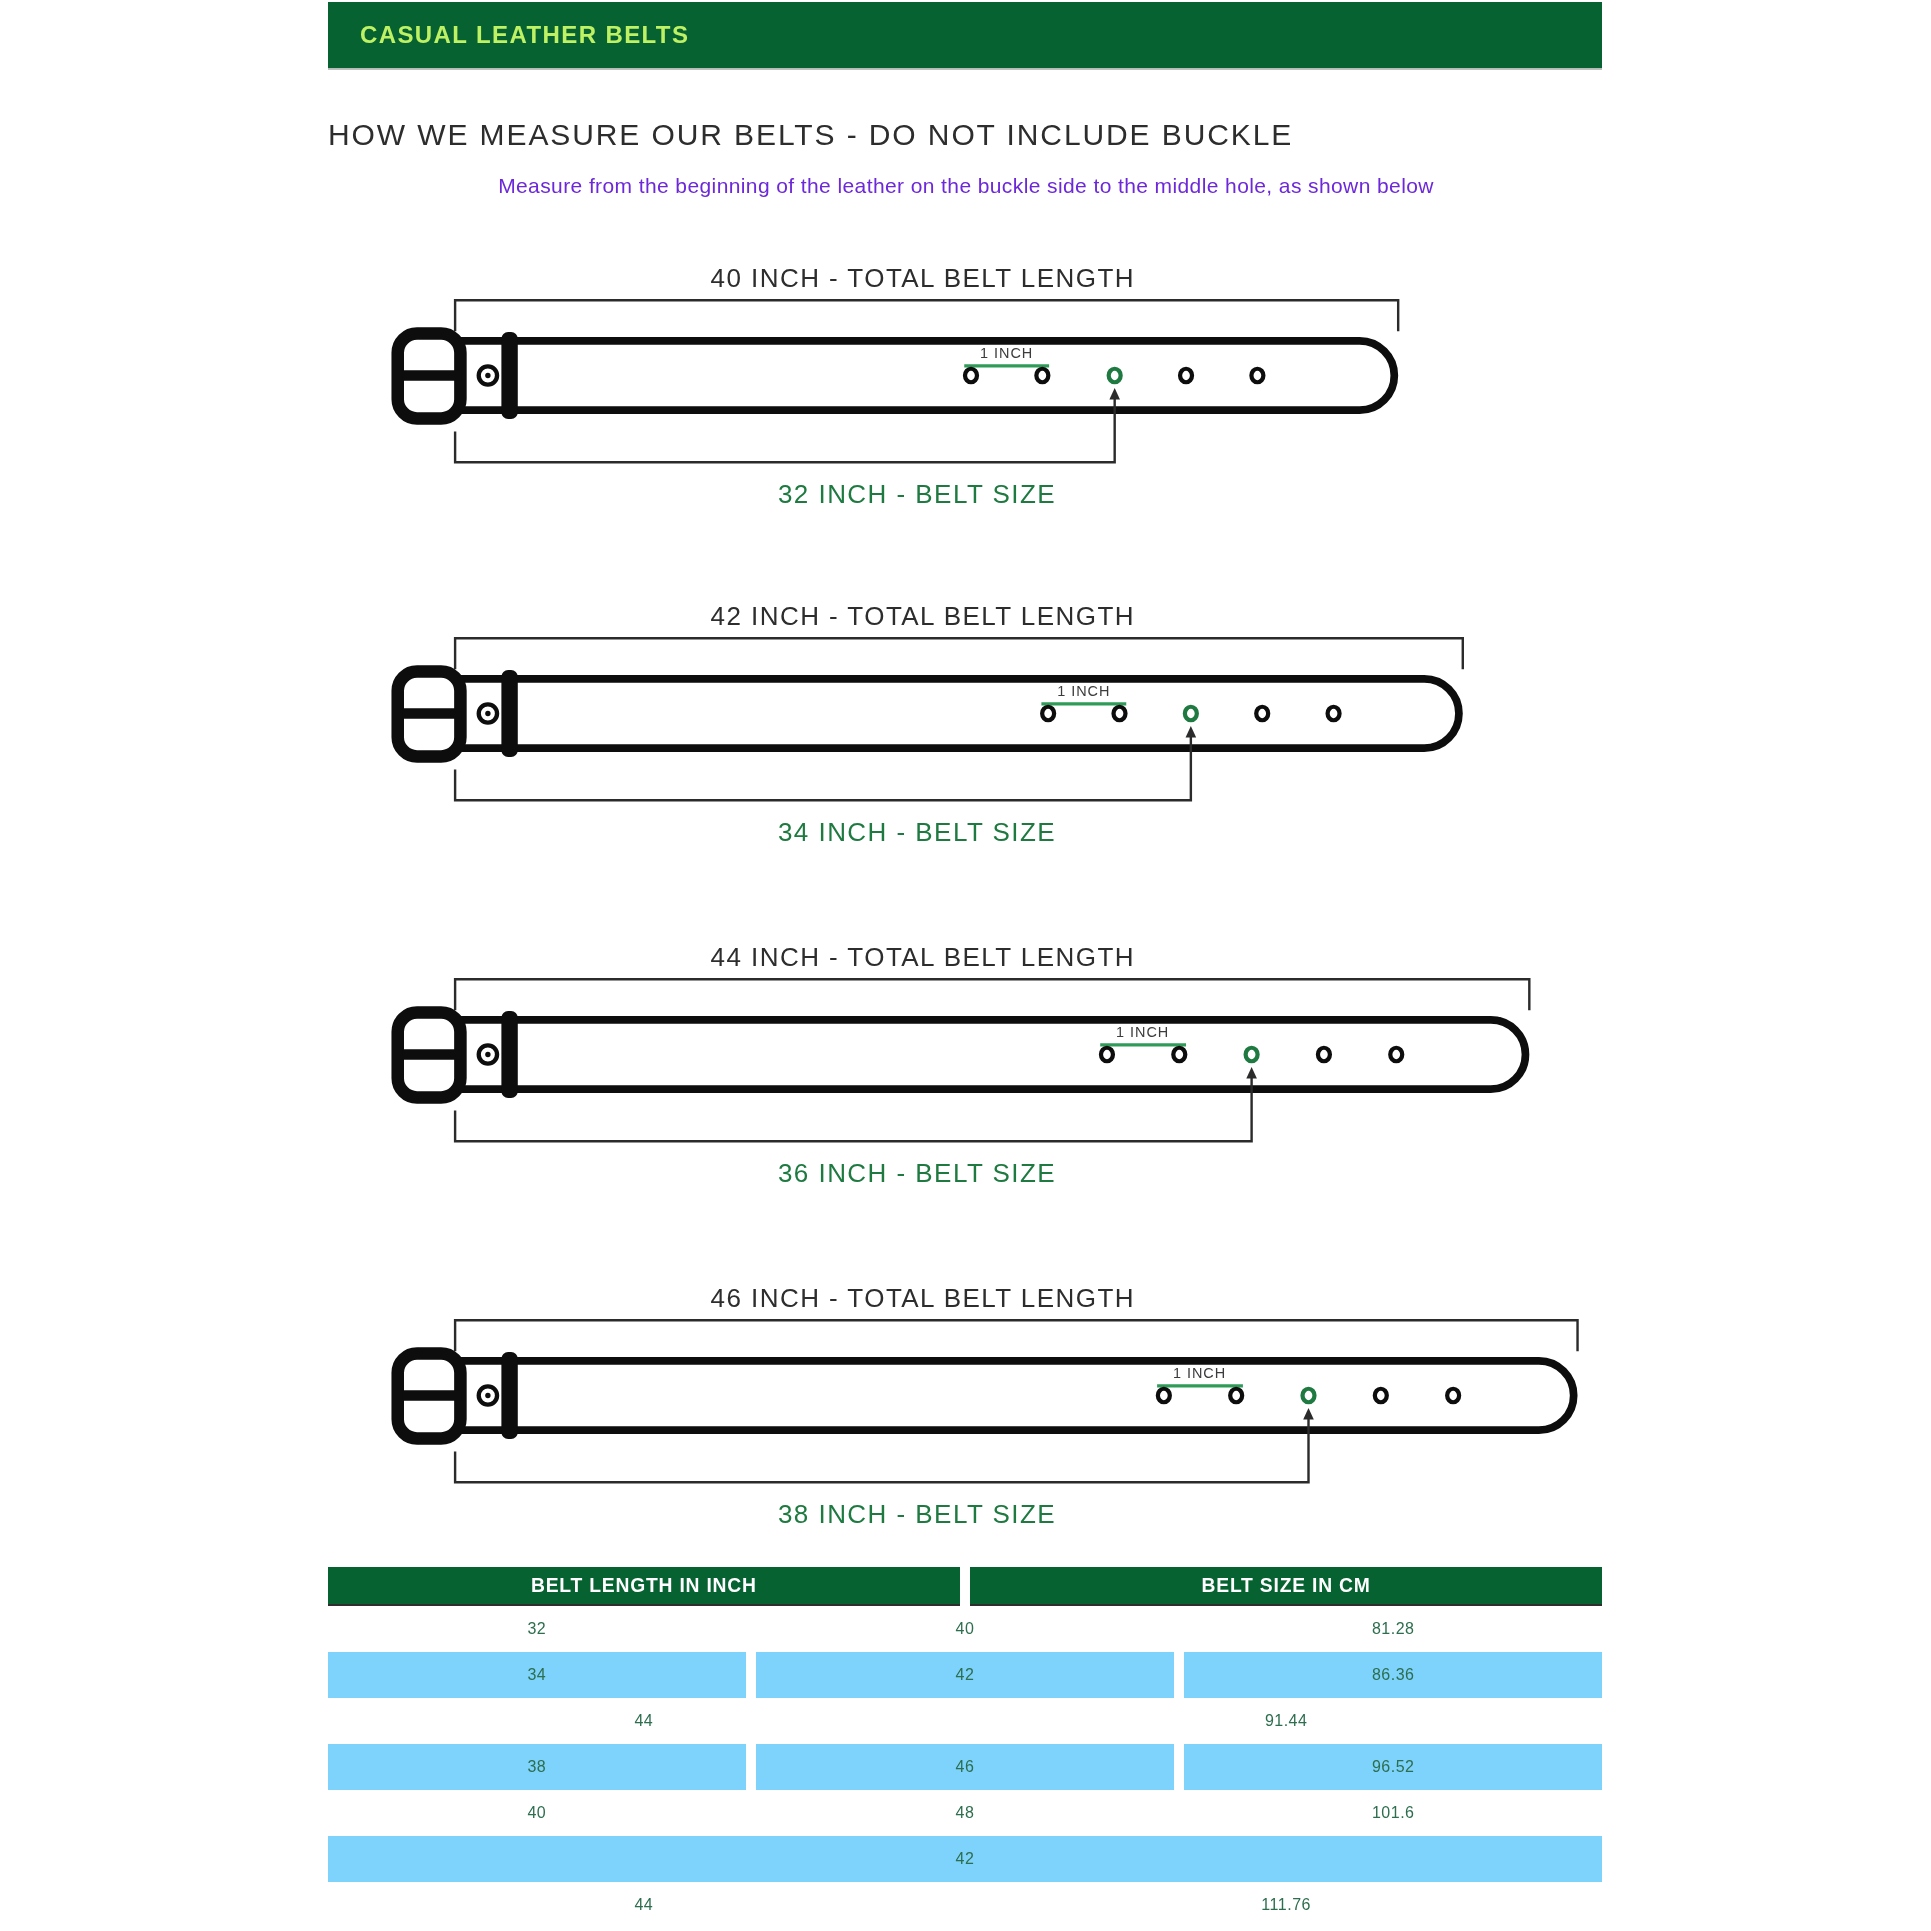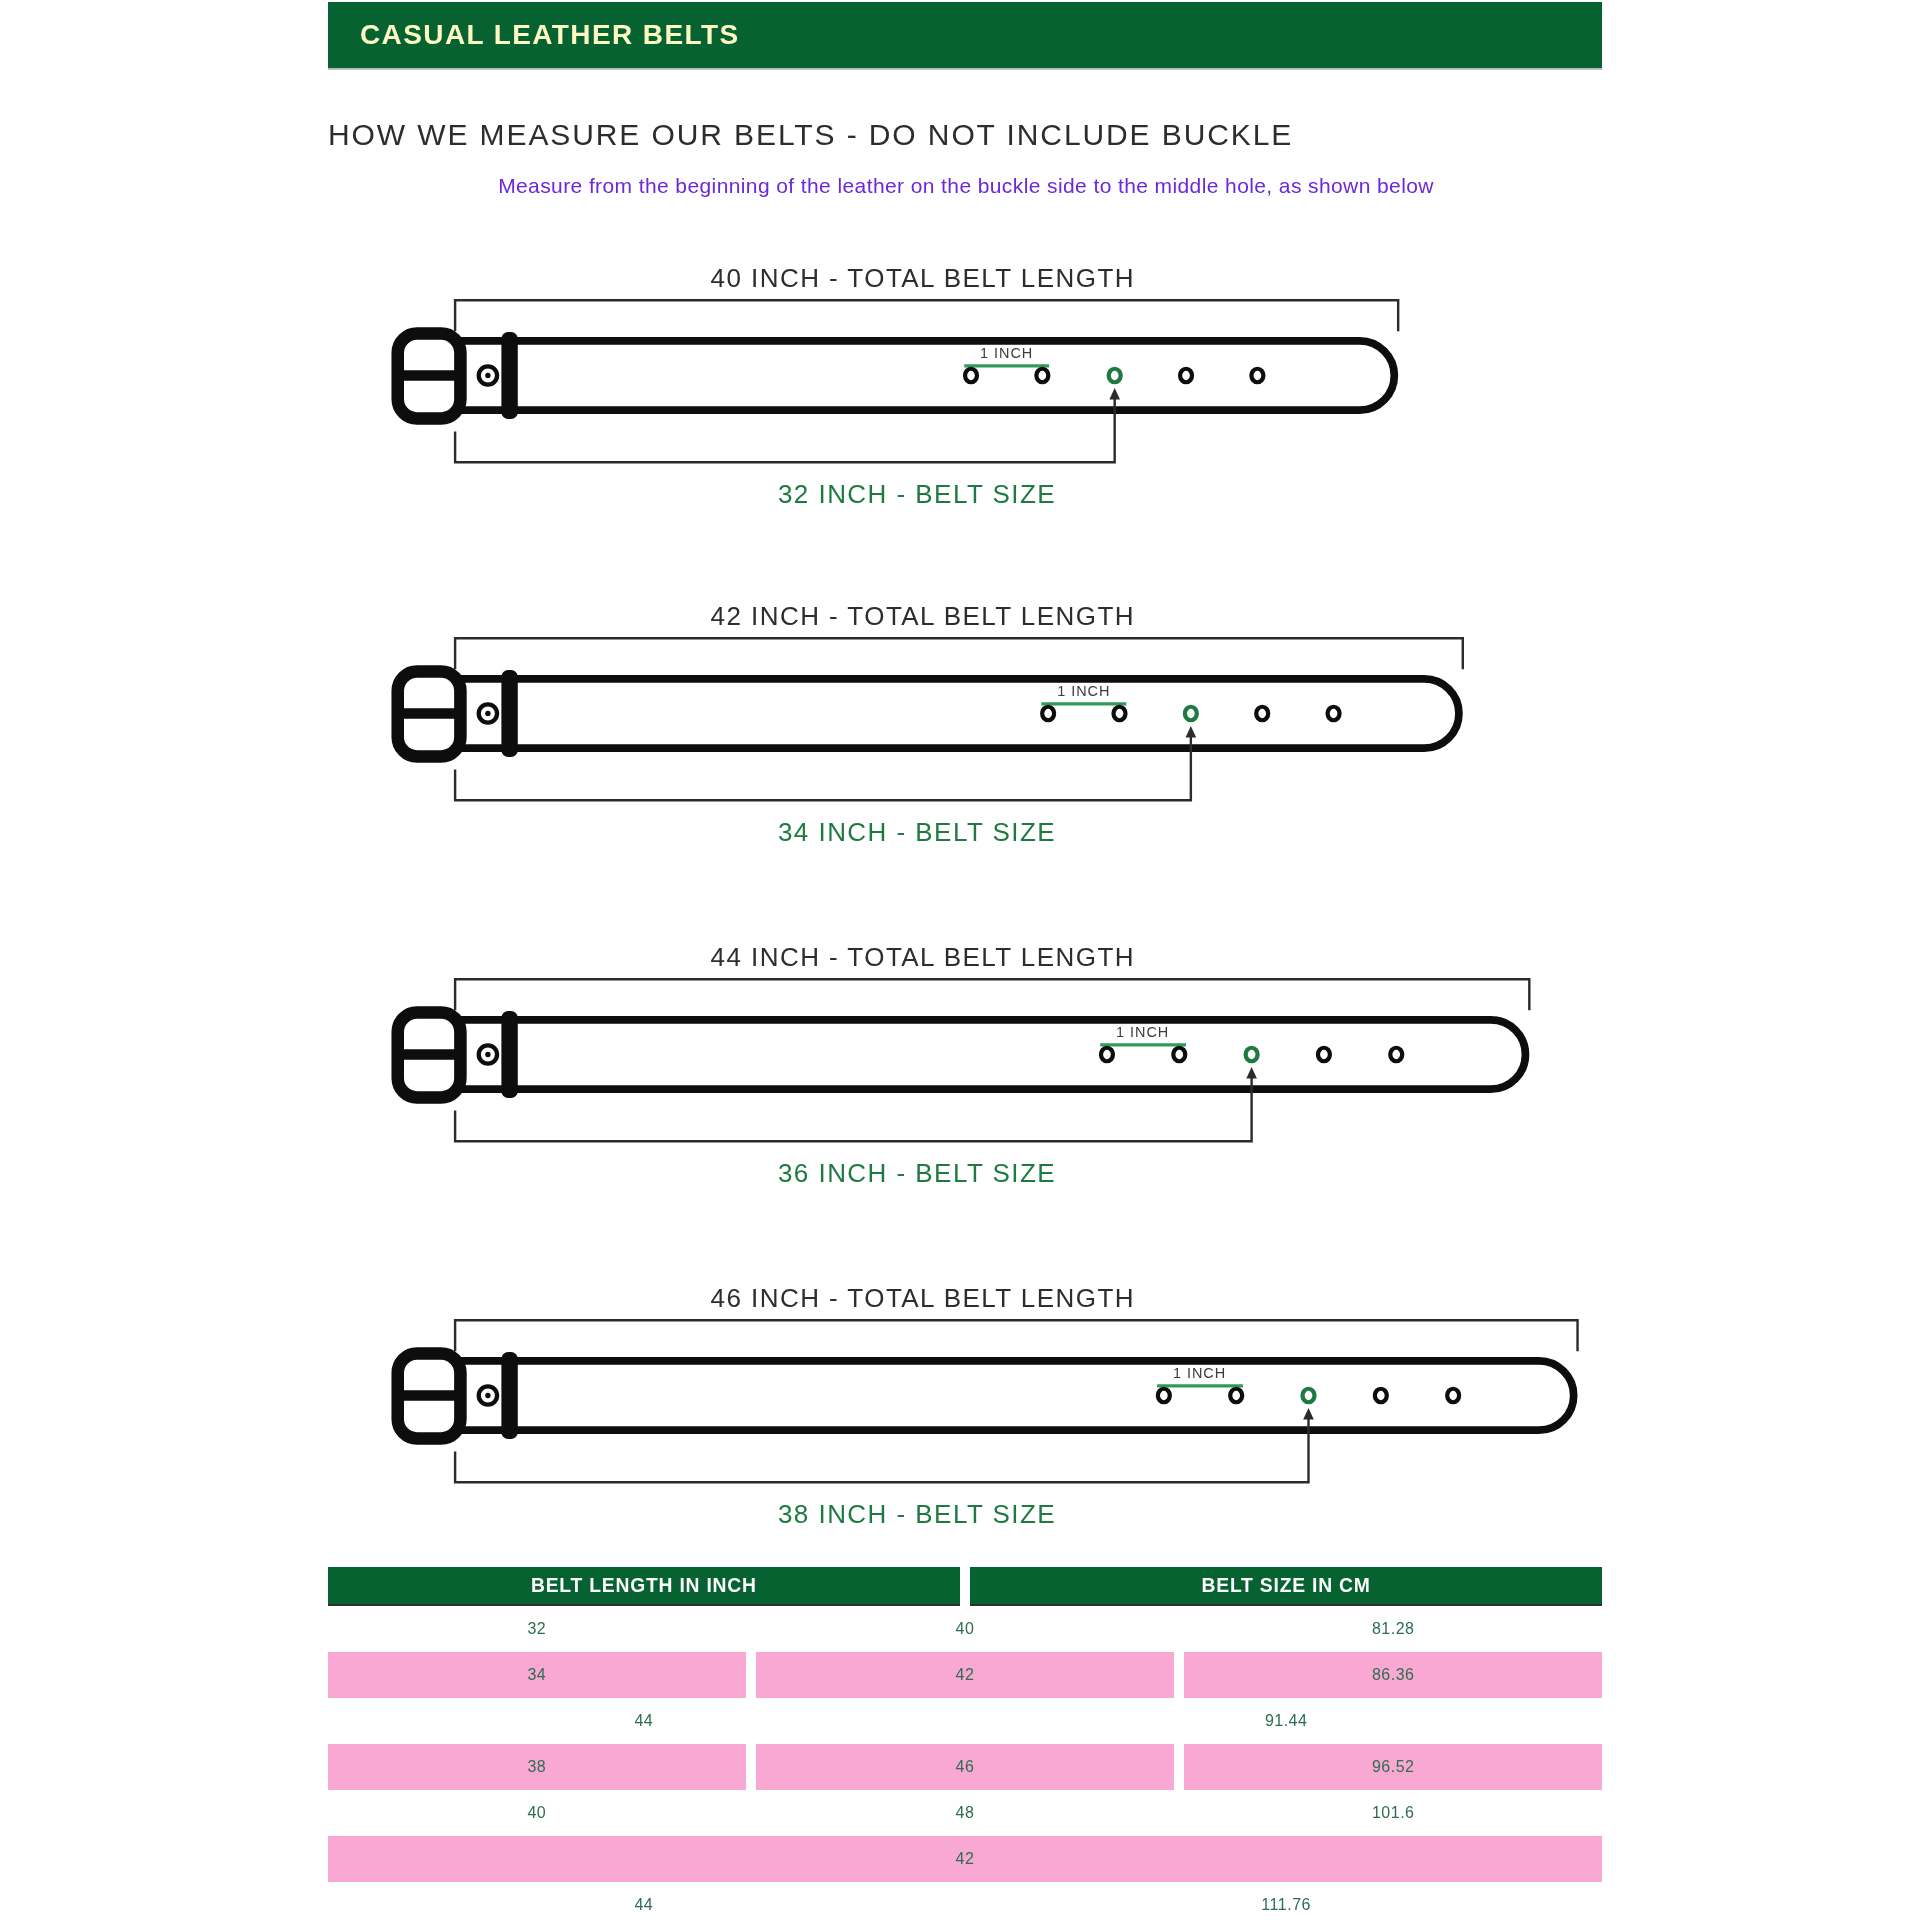--- a/index.html
+++ b/index.html
@@ -2,21 +2,21 @@
 <html><head>
 <meta charset="utf-8">
 <style>
   html,body{margin:0;padding:0;background:#ffffff;}
   #page{position:relative;width:1931px;height:1931px;background:#ffffff;overflow:hidden;
         font-family:"Liberation Sans", sans-serif;}
   
   .brandbar{position:absolute;left:328px;top:1.9px;width:1274px;height:66px;
             background:#066231;display:flex;align-items:center;
             box-shadow:0 1.9px 0 rgba(90,105,95,.45);}
-  .brandbar .label{color:#fef9c3;font-size:28px;font-weight:bold;letter-spacing:1.4px;
+  .brandbar .label{color:#bef264;font-size:24px;font-weight:bold;letter-spacing:1.4px;
             padding-left:32px;}
   
   .intro-title{position:absolute;left:328px;top:118px;width:1274px;text-align:left;
             color:#2d2d2d;font-size:30px;letter-spacing:1.9px;}
   .intro-sub{position:absolute;left:232px;top:174px;width:1468px;text-align:center;
             color:#6d28d9;font-size:21px;letter-spacing:0.4px;}
   
   .belt-svg{position:absolute;left:328px;width:1313px;height:270px;}
   svg text{font-family:"Liberation Sans", sans-serif;}
   .diag-title{font-size:27px;fill:#2d2d2d;letter-spacing:1.5px;}
@@ -28,21 +28,21 @@
   .hole{stroke:#0d0d0d;stroke-width:4.4;fill:#ffffff;}
   .hole-green{stroke:#1e7a40;stroke-width:4.4;fill:#ffffff;}
   .inchline{stroke:#2f9b58;stroke-width:3.5;}
   
   .sizetable{position:absolute;left:328px;top:1567px;width:1274px;}
   .trow{display:flex;gap:10.6px;}
   .thead .cell{background:#066231;color:#ffffff;font-weight:bold;font-size:19.3px;
             letter-spacing:0.8px;height:37px;border-bottom:2.9px solid #2e2e2e;}
   .cell{flex:1;display:flex;align-items:center;justify-content:center;}
   .tbody .cell{height:46px;color:#2d6e4e;font-size:16px;letter-spacing:0.5px;}
-  .trow.stripe .cell{background:#f9a8d4;}
+  .trow.stripe .cell{background:#7dd3fc;}
 </style>
 </head>
 <body>
 
 <div id="page">
 
   <div class="brandbar">
     <span class="label">CASUAL LEATHER BELTS</span>
   </div>
 

